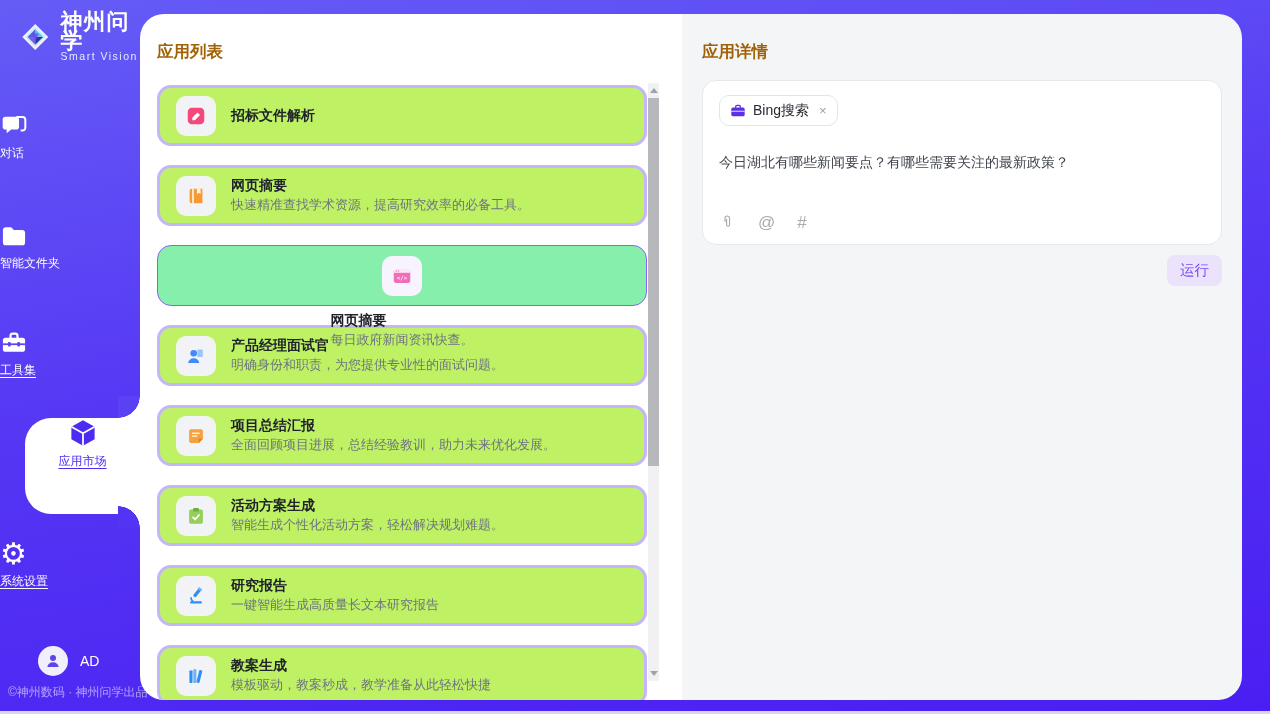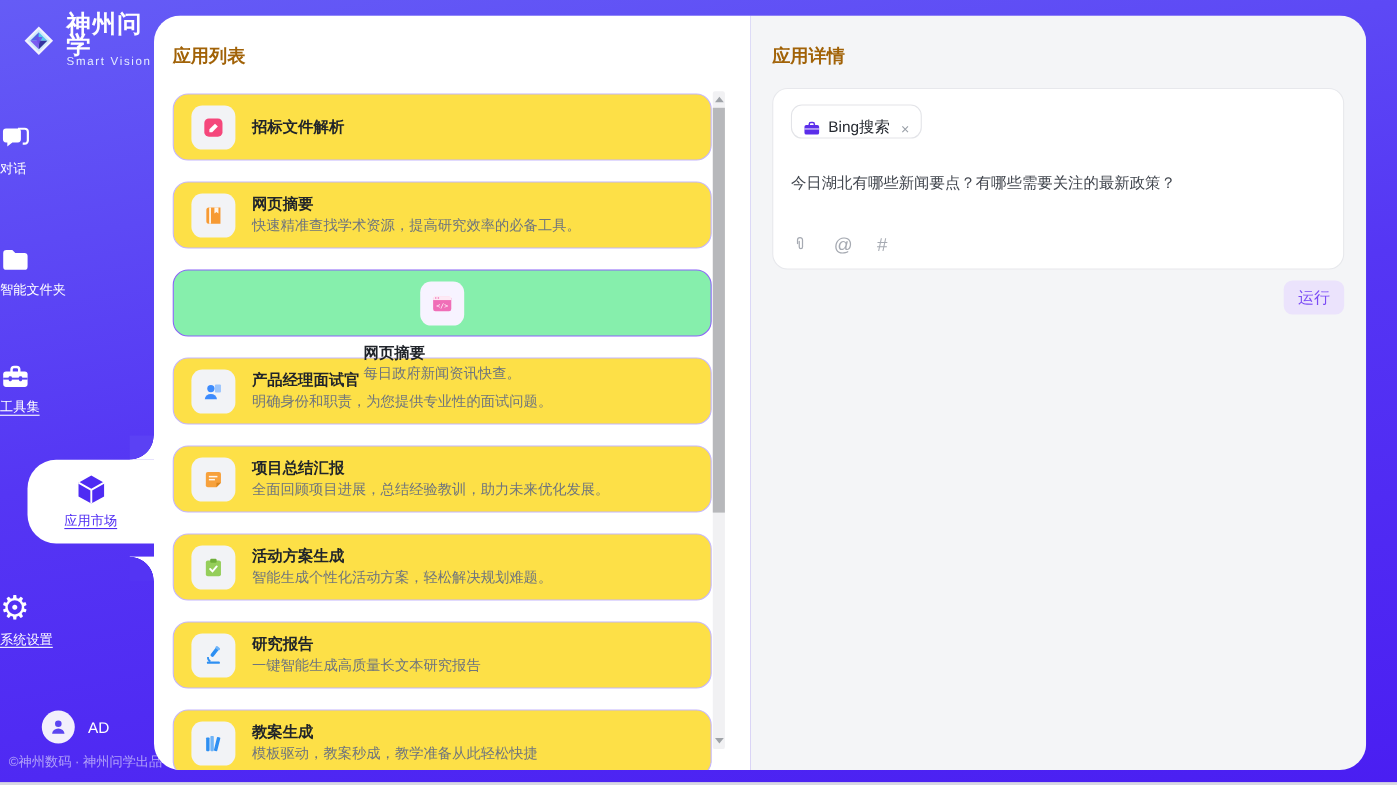--- a/index.html
+++ b/index.html
@@ -13,59 +13,59 @@
   
   .sidebar { position:absolute; left:0; top:0; width:140px; height:714px; z-index:2; }
   .logo { position:absolute; left:18px; top:12px; display:flex; align-items:center; gap:8px; }
   .logo-name { color:#fff; font-size:22px; font-weight:bold; letter-spacing:1px; line-height:19px;}
   .logo-sub  { color:#E4ECFF; font-size:10.5px; letter-spacing:1.5px; }
   .nav-item { position:absolute; left:0; width:140px; display:flex; flex-direction:column; align-items:flex-start; cursor:pointer; }
   .nav-label { margin-top:5px; color:#fff; font-size:12px; }
   .nav-label.ul { text-decoration:underline; text-underline-offset:3px; }
   .gear-glyph { color:#fff; font-size:30px; line-height:28px; }
 
-  .nav-bump { position:absolute; left:25px; top:418px; width:115px; height:76px;
+  .nav-bump { position:absolute; left:25px; top:418px; width:115px; height:96px;
     background:#fff; border-radius:26px 0 0 26px; display:flex; flex-direction:column;
-    align-items:center; justify-content:center; transform:translateX(0); cursor:pointer; }
+    align-items:center; justify-content:flex-start; transform:translateX(0); cursor:pointer; }
   .nav-bump .nav-label { color:#4E2BF3; text-decoration:underline; text-underline-offset:3px; }
   .bump-notch { position:absolute; left:118px; width:22px; height:22px; z-index:2; }
   .bump-notch.top { top:396px; background:radial-gradient(circle 22px at 0 0, #5B41F4 21.5px, #fff 22px); }
   .bump-notch.bot { top:506px; background:radial-gradient(circle 22px at 0 100%, #5434F3 21.5px, #fff 22px); }
 
   .user-row { position:absolute; left:38px; top:646px; display:flex; align-items:center; gap:12px; cursor:pointer; }
   .avatar { width:30px; height:30px; border-radius:50%; background:#F2EFFC; display:flex; align-items:center; justify-content:center; }
   .user-name { color:#fff; font-size:14px; }
   .side-footer { position:absolute; left:8px; top:684px; width:134px; color:rgba(255,255,255,.55); font-size:12px; white-space:nowrap; }
 
   
   .panel { position:absolute; left:140px; top:14px; width:1102px; height:686px;
     border-radius:24px; overflow:hidden; display:flex; z-index:1; }
   .list-pane { width:542px; background:#fff; position:relative; padding:26px 0 0 17px; }
   .pane-title { font-size:16.5px; font-weight:bold; color:#a16207; line-height:22px; }
   .cards { margin-top:23px; width:490px; }
   .card { display:flex; align-items:center; gap:15px; padding:10px 16px; height:61px;
-    border:1px solid #c4b5fd; border-radius:14px; margin-bottom:19px; background:#fde047; cursor:pointer; }
+    border:3px solid #c4b5fd; border-radius:14px; margin-bottom:19px; background:#bef264; cursor:pointer; }
   .card.sel { border:1.5px solid #8A63F7; background:#86efac;flex-direction:column; }
   .app-ic { width:40px; height:40px; border-radius:10px; background:#F2F3F6; flex:none;
     display:flex; align-items:center; justify-content:center; }
   .card.sel .app-ic { background:#F7F3FF; }
   .app-name { font-size:14px; font-weight:bold; color:#20242A; line-height:19px; }
   .app-desc { font-size:13px; color:#6E747E; line-height:20px; white-space:nowrap; }
 
   .sbar { position:absolute; right:23px; top:69px; width:11px; height:598px;
     background:#F1F1F3; border-radius:2px; }
   .sarrow { position:absolute; left:1.5px; width:0; height:0; border-left:4px solid transparent; border-right:4px solid transparent; }
   .sarrow.up { top:5px; border-bottom:5px solid #9FA3A8; }
   .sarrow.down { bottom:5px; border-top:5px solid #9FA3A8; }
   .sthumb { position:absolute; left:0; top:15px; width:11px; height:368px; background:#B7B8BB; }
 
   .detail-pane { flex:1; background:#F4F5F7; padding:26px 20px 0 20px; position:relative; }
   .qcard { margin-top:18px; background:#fff; border:1px solid #E7E8EC; border-radius:14px;
     height:165px; position:relative; padding:14px 16px; }
-  .tag { display:inline-flex; align-items:flex-end; gap:7px; height:31px; padding:0 10px;
+  .tag { display:inline-flex; align-items:center; gap:7px; height:31px; padding:0 10px;
     border:1px solid #E3E4E8; border-radius:10px; background:#fff; cursor:pointer; }
   .tag-label { font-size:14px; color:#262A31; }
   .tag-x { font-size:13px; color:#9AA0A8; margin-left:3px; cursor:pointer; }
   .query { margin-top:26px; font-size:14px; color:#40454D; line-height:21px; cursor:text; }
   .attach-row { position:absolute; left:16px; bottom:12px; display:flex; align-items:center; gap:22px; color:#A6AAB2; }
   .attach-glyph { font-size:17px; line-height:18px; cursor:pointer; }
   .run-row { margin-top:10px; text-align:right; }
   .run { border:none; background:#EBE3FC; color:#7B4BF5; font-size:14.5px;
     font-family:inherit; padding:6px 13px; border-radius:8px; cursor:pointer; }
 

